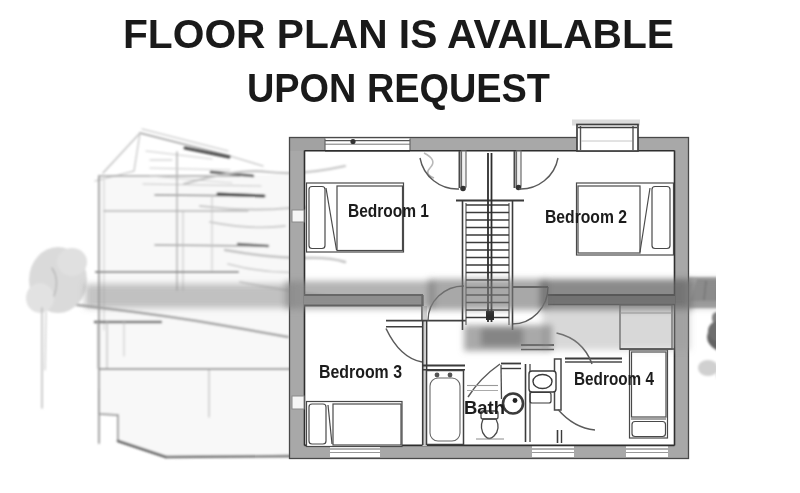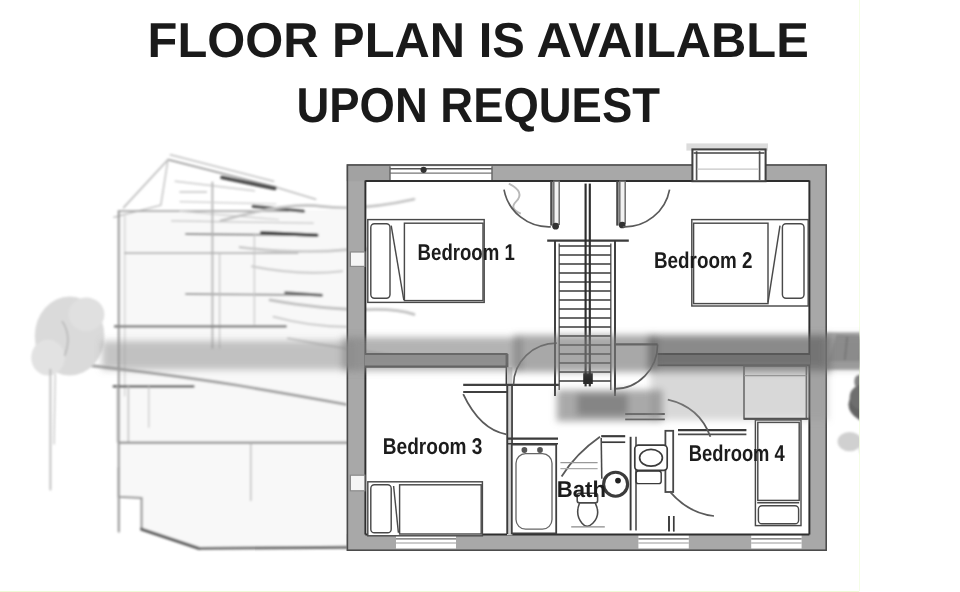--- a/index.html
+++ b/index.html
@@ -1,16 +1,16 @@
 <!DOCTYPE html>
 <html><head>
 <meta charset="utf-8">
 <style>
   html,body{margin:0;padding:0;background:#fff;}
-  #canvas{width:716px;height:493px;position:relative;overflow:hidden;background:#bef264;
+  #canvas{width:716px;height:493px;position:relative;overflow:hidden;background:#c2410c;
           font-family:"Liberation Sans", sans-serif;}
 </style>
 </head>
 <body>
 <div id="canvas">
 <svg width="800" height="493" viewBox="0 0 800 493" xmlns="http://www.w3.org/2000/svg">
 <defs>
   <filter id="soft" x="-5%" y="-5%" width="110%" height="110%">
           <feGaussianBlur stdDeviation="0.4"></feGaussianBlur>
         </filter>

